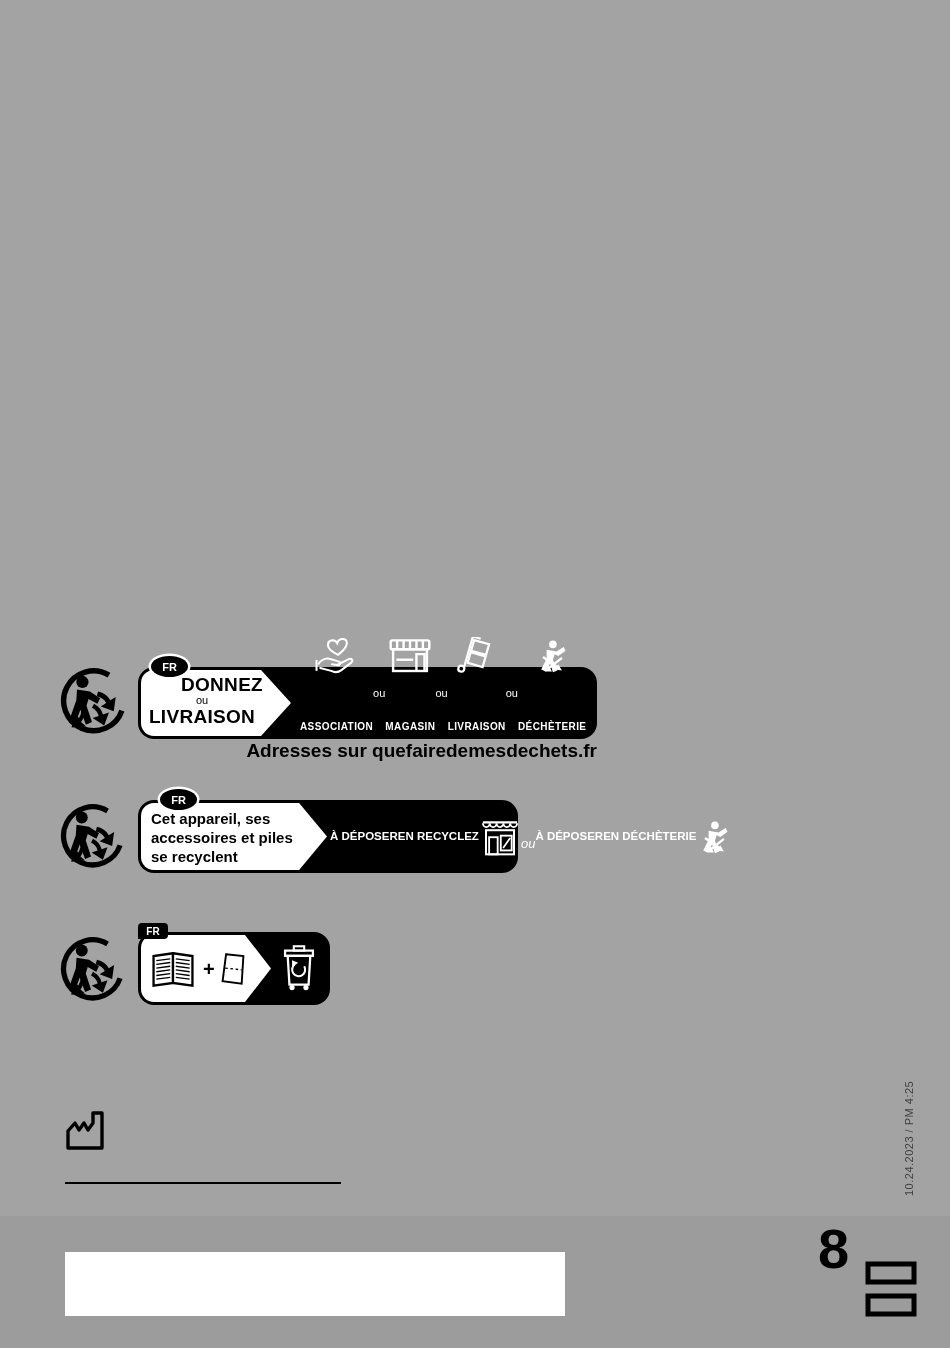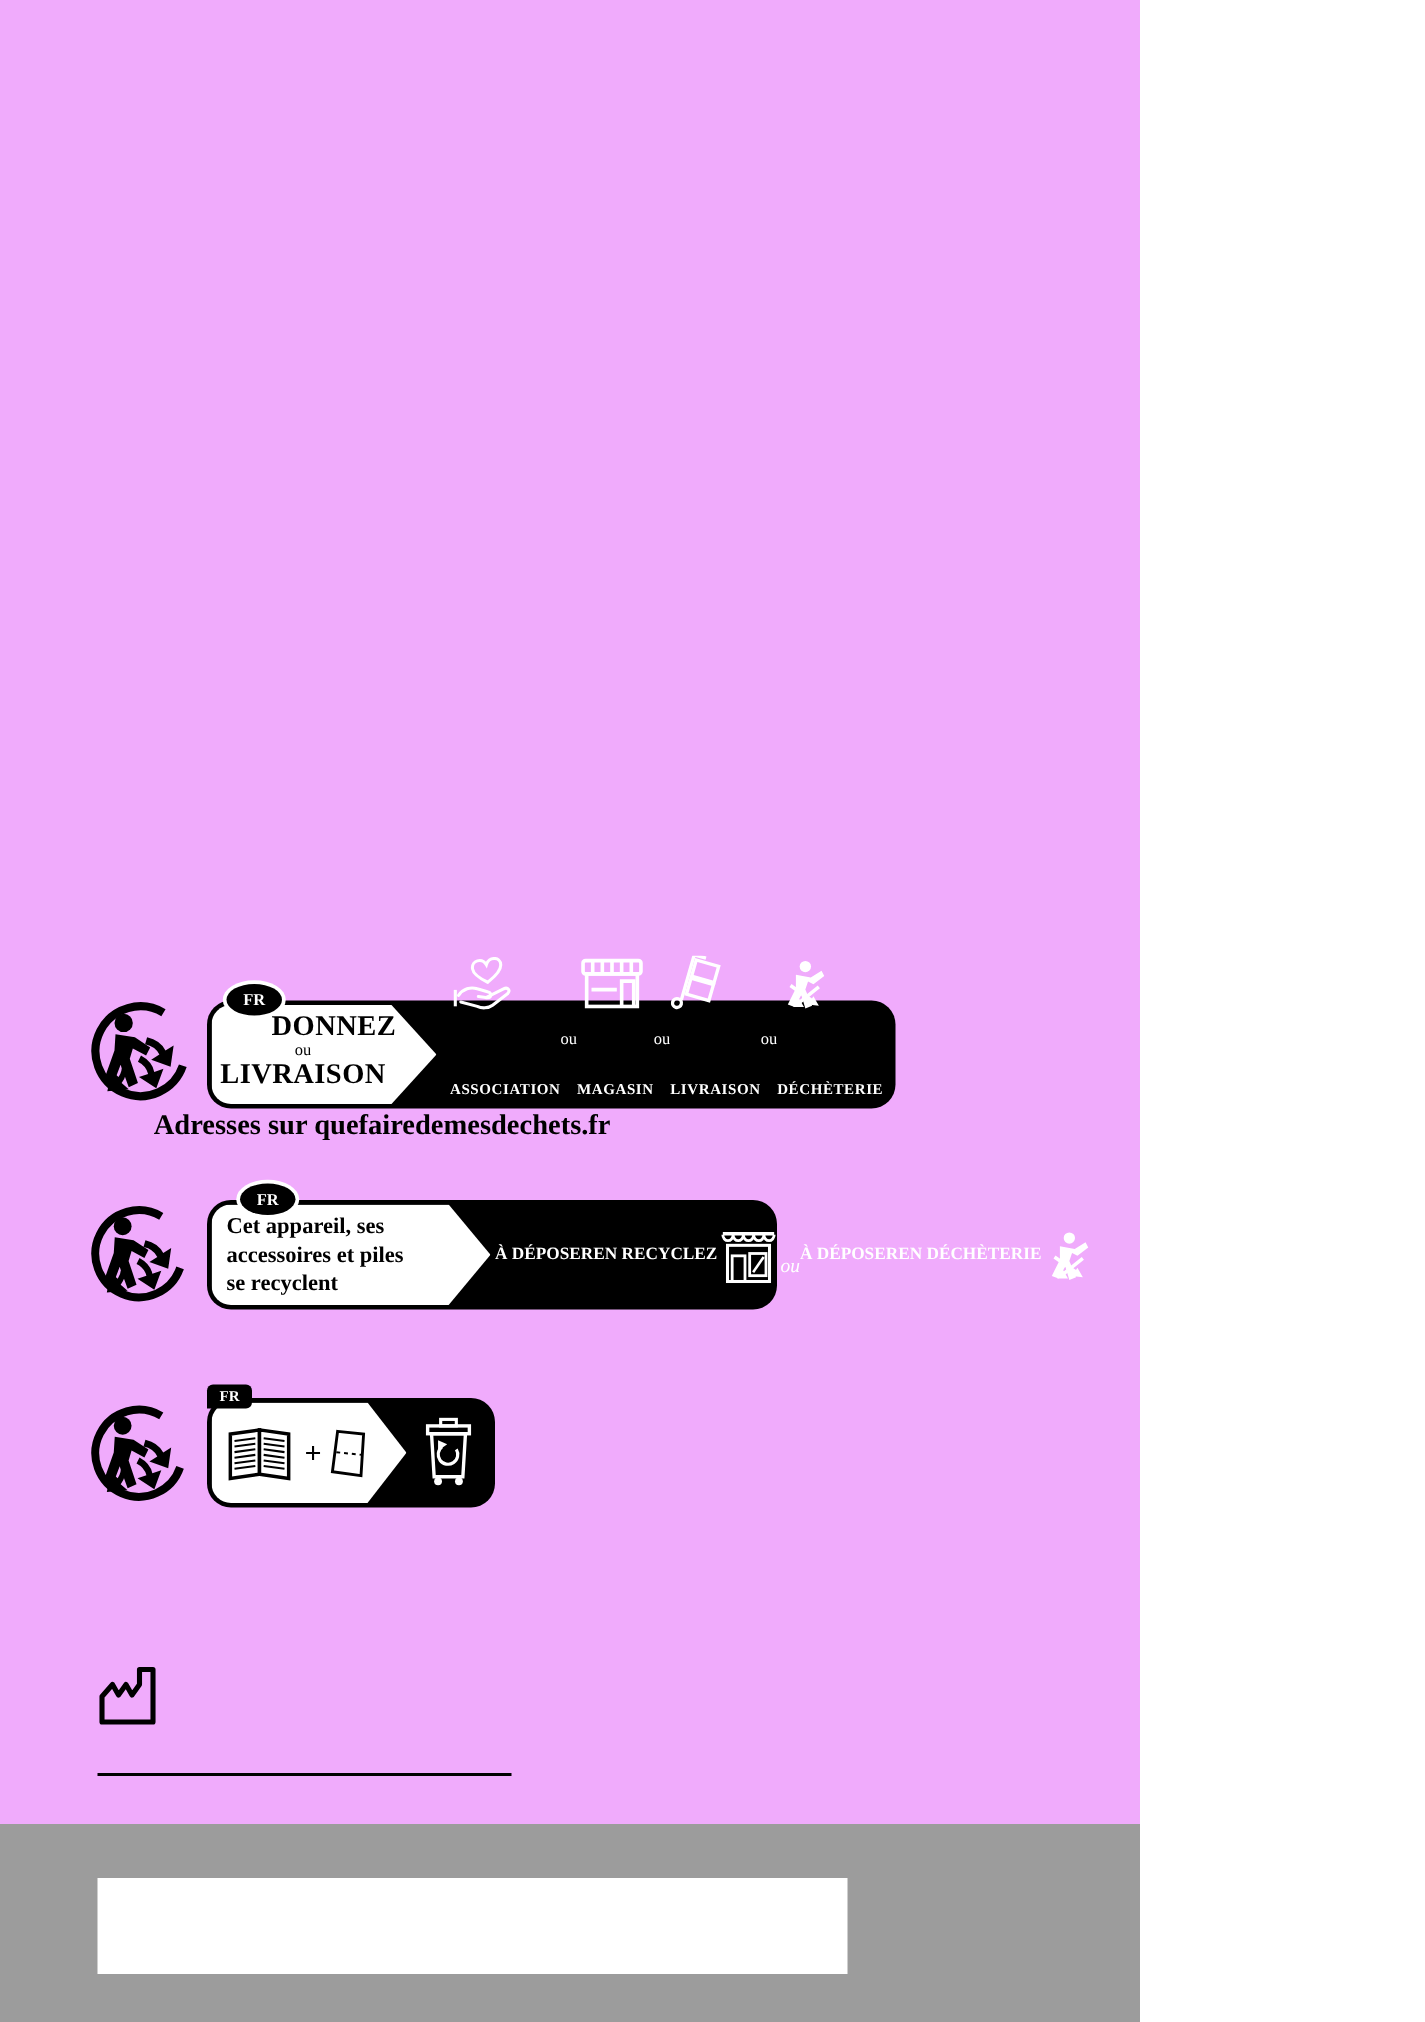--- a/index.html
+++ b/index.html
@@ -1,17 +1,17 @@
 <!DOCTYPE html>
 <html><head>
 <meta charset="utf-8">
 <style>
   html,body{margin:0;padding:0;background:#fff;}
-  .page{position:relative;width:760px;height:1348px;background:#f0abfc;overflow:hidden;
-        font-family:Liberation Serif, serif;color:#000;}
+  .page{position:relative;width:950px;height:1348px;background:#a3a3a3;overflow:hidden;
+        font-family:Liberation Sans, sans-serif;color:#000;}
 
   
   .abs{position:absolute;}
   .triman{position:absolute;color:#000;}
   .banner{position:absolute;background:#000;border-radius:16px;}
   .b-white{position:absolute;left:3px;top:3px;bottom:3px;background:#fff;
            border-radius:13px 0 0 13px;
            clip-path:polygon(0 0,80% 0,100% 50%,80% 100%,0 100%);}
   .fr-badge{position:absolute;background:#000;color:#fff;font-weight:700;
             display:flex;align-items:center;justify-content:center;z-index:3;}
@@ -21,21 +21,21 @@
 
   
   .banner1{left:138px;top:667px;width:459px;height:72px;}
   .banner1 .b-white{width:150px;}
   .b1-title{position:absolute;left:3px;top:8px;width:122px;text-align:center;z-index:2;}
   .b1-l1{font-size:19px;font-weight:800;letter-spacing:.3px;line-height:20px;padding-left:40px;}
   .b1-or{font-size:11px;font-weight:500;line-height:11px;}
   .b1-l2{font-size:19px;font-weight:800;letter-spacing:.3px;line-height:21px;}
   .b1-content{position:absolute;left:158px;right:8px;top:0;bottom:0;display:flex;
               align-items:stretch;justify-content:space-between;padding:0 4px;}
-  .opt-col{display:flex;flex-direction:column;align-items:flex-start;justify-content:flex-end;
+  .opt-col{display:flex;flex-direction:column;align-items:center;justify-content:flex-end;
            padding-bottom:7px;color:#fff;gap:44px;}
   .opt-col .ic{height:37px;display:flex;align-items:center;}
   .opt-label{font-size:10px;font-weight:700;letter-spacing:.4px;margin-top:2px;white-space:nowrap;}
   .sep-ou{color:#fff;font-size:11px;align-self:center;margin-bottom:20px;}
 
   .note1{position:absolute;right:353px;top:740px;font-size:19px;font-weight:700;white-space:nowrap;}
 
   
   .banner2{left:138px;top:800px;width:380px;height:73px;}
   .banner2 .b-white{width:186px;clip-path:polygon(0 0,85% 0,100% 50%,85% 100%,0 100%);}

